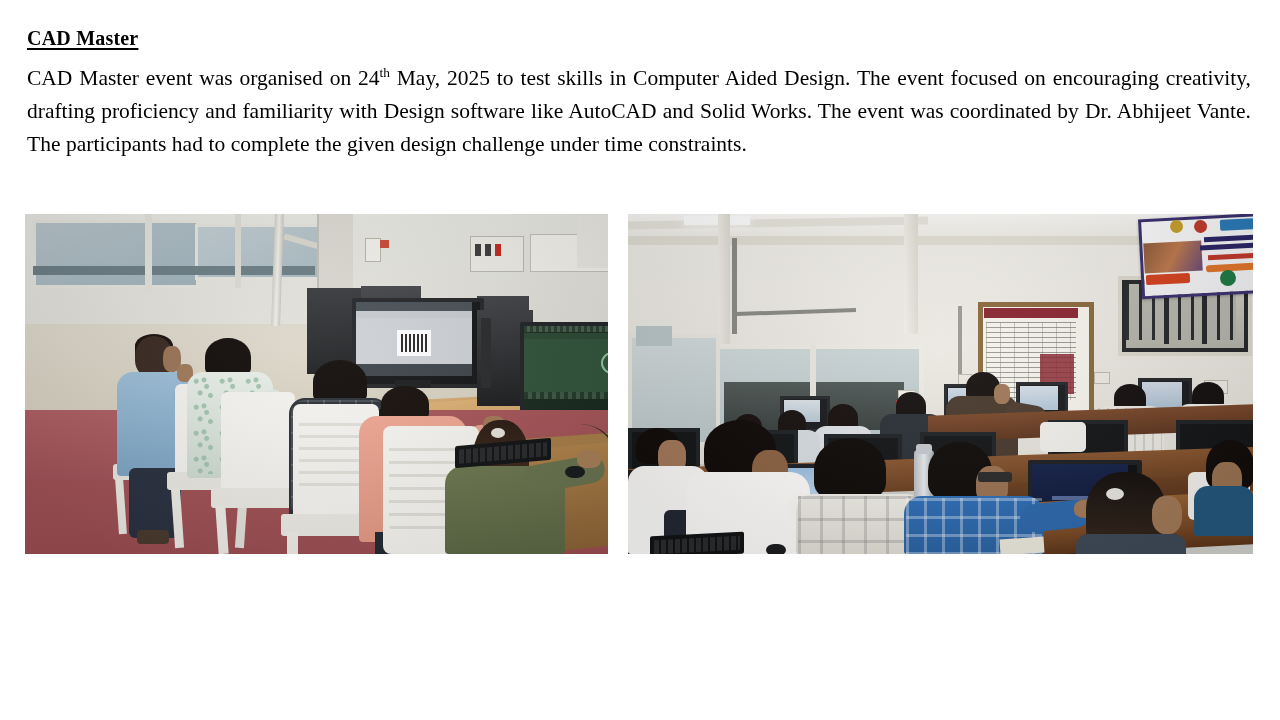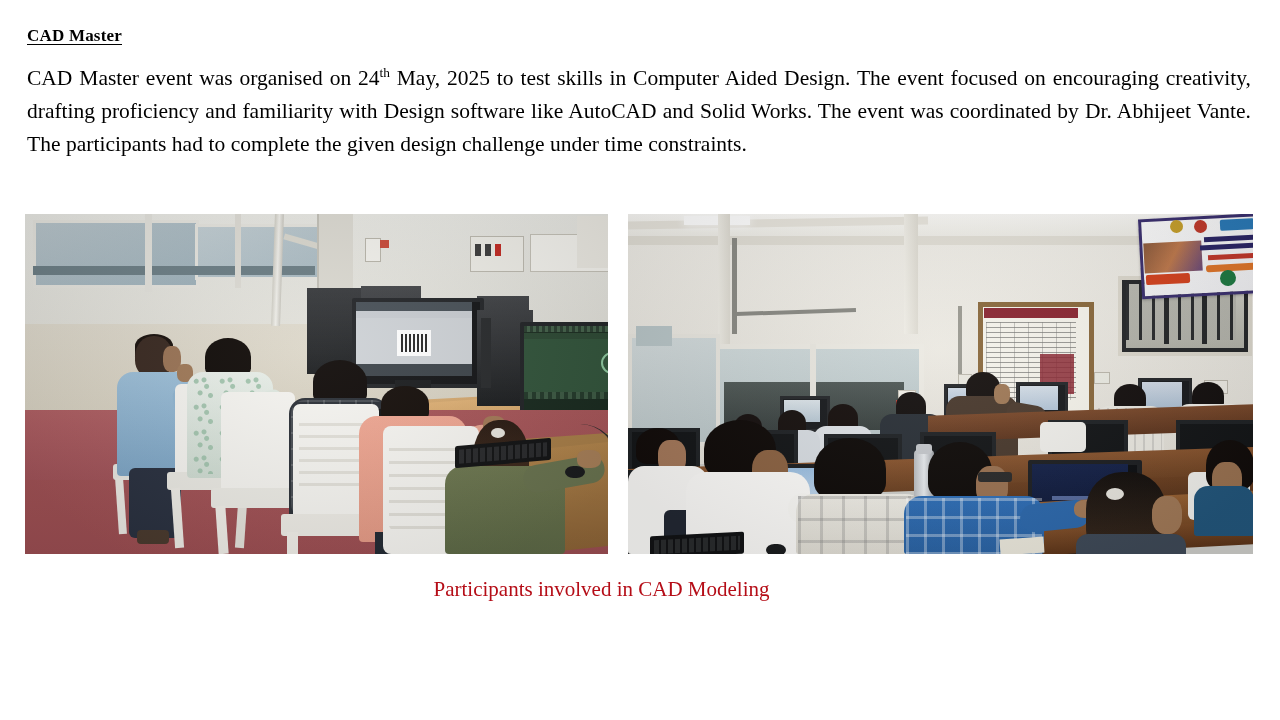--- a/index.html
+++ b/index.html
@@ -19,21 +19,21 @@
     width: 1280px;
     height: 720px;
     background: #ffffff;
   }
 
   
   .doc-heading {
     position: absolute;
     left: 27px;
     top: 27px;
-    font-size: 17px;
+    font-size: 20px;
     font-weight: bold;
     text-decoration: underline;
     text-underline-offset: 3px;
     letter-spacing: 0.2px;
     line-height: 1.1;
   }
 
   
   .doc-body {
     position: absolute;
@@ -695,15 +695,14 @@
         <div class="R-f5hair"></div>
         <div class="R-f5tie"></div>
         <div class="R-f5face"></div>
         <div class="R-f5body"></div>
 
         <div class="ph-grain"></div>
       </div>
     </div>
   </div>
 
-  <div class="caption">Participants involved in CAD Modeling</div>
 
 </div>
 
 </body></html>

